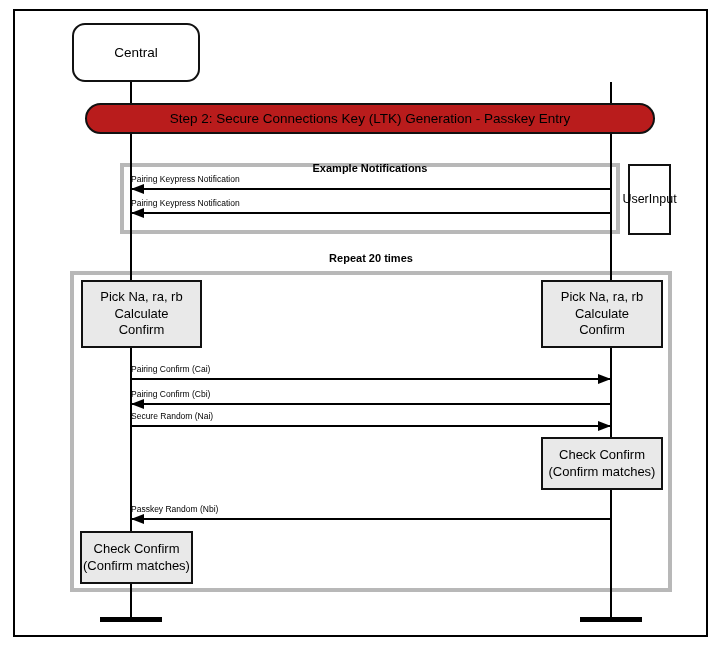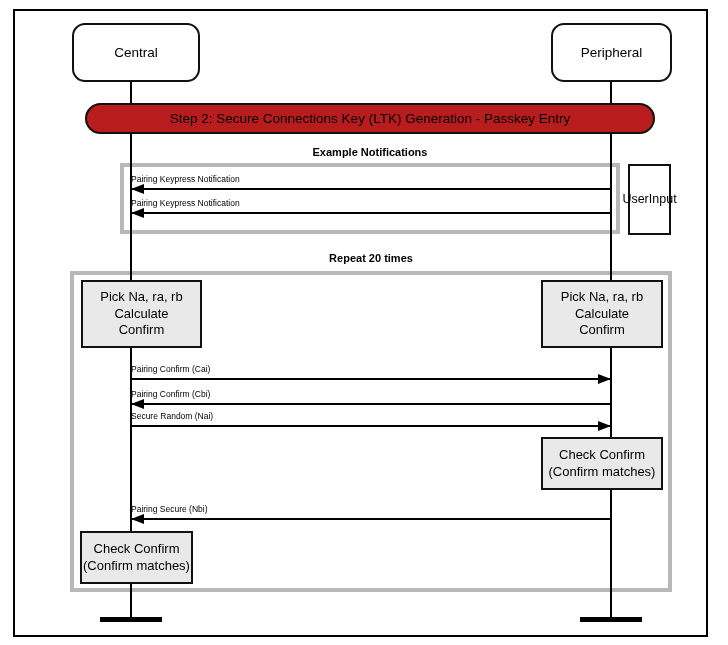--- a/index.html
+++ b/index.html
@@ -30,21 +30,21 @@
   #lifeline-peripheral{left:610px;}
   .banner{
     position:absolute;left:85px;top:103px;width:570px;height:31px;box-sizing:border-box;
     border:2px solid #111;border-radius:16px;background:#b91c1c;
     display:flex;align-items:center;justify-content:center;
     font-size:13.5px;z-index:4;
   }
   .section-heading{
     position:absolute;text-align:center;font-weight:bold;font-size:11px;z-index:2;
   }
-  #notif-heading{left:120px;top:146px;width:500px;}
+  #notif-heading{left:120px;top:162px;width:500px;}
   #repeat-heading{left:70px;top:252px;width:602px;}
   .group-box{
     position:absolute;box-sizing:border-box;border:4px solid #b8b8b8;background:transparent;z-index:0;
   }
   #notif-box{left:120px;top:163px;width:500px;height:71px;}
   #repeat-box{left:70px;top:271px;width:602px;height:321px;}
   .action-box{
     position:absolute;box-sizing:border-box;border:2px solid #111;background:#e9e9e9;
     display:flex;flex-direction:column;align-items:center;justify-content:center;
     font-size:13px;line-height:1.3;text-align:center;z-index:4;
@@ -83,23 +83,20 @@
 <body>
 
 <div id="page">
   <div class="frame"></div>
 
   <div class="lifeline" id="lifeline-central"></div>
   <div class="lifeline" id="lifeline-peripheral"></div>
 
   <div class="actor" id="actor-central">
     <span>Central</span>
-  </div>
-  <div class="actor" id="actor-peripheral">
-    <span>Peripheral</span>
   </div>
 
   <div class="banner">
     <span>Step 2: Secure Connections Key (LTK) Generation - Passkey Entry</span>
   </div>
 
   <div class="section-heading" id="notif-heading">Example Notifications</div>
   <div class="group-box" id="notif-box"></div>
 
   <div class="msg" style="top:174px;">
@@ -147,21 +144,21 @@
     <div class="line"></div>
     <div class="head-right"></div>
   </div>
 
   <div class="action-box" id="check-peripheral">
     <span>Check Confirm</span>
     <span>(Confirm matches)</span>
   </div>
 
   <div class="msg" style="top:504px;">
-    <div class="lbl">Pairing Secure (Nbi)</div>
+    <div class="lbl">Passkey Random (Nbi)</div>
     <div class="line"></div>
     <div class="head-left"></div>
   </div>
 
   <div class="action-box" id="check-central">
     <span>Check Confirm</span>
     <span>(Confirm matches)</span>
   </div>
 
   <div class="terminator" id="term-central"></div>

